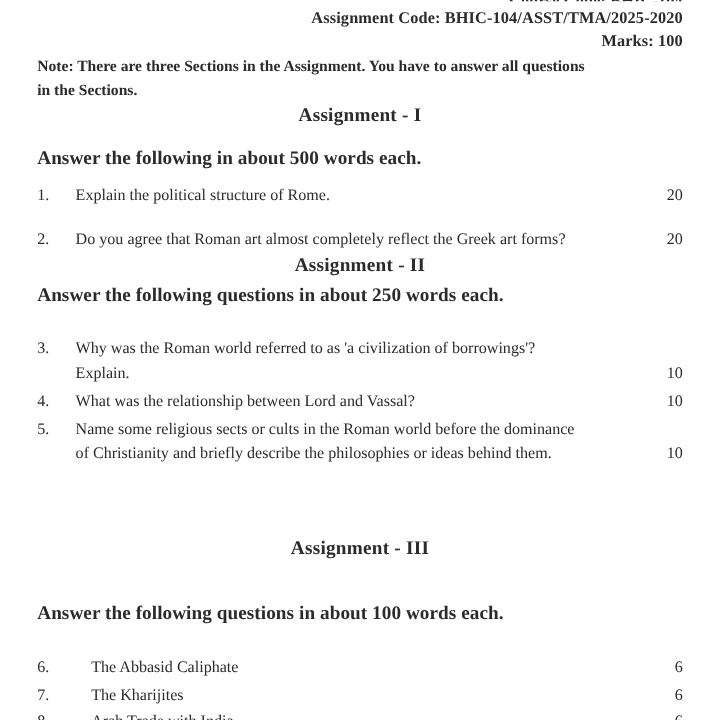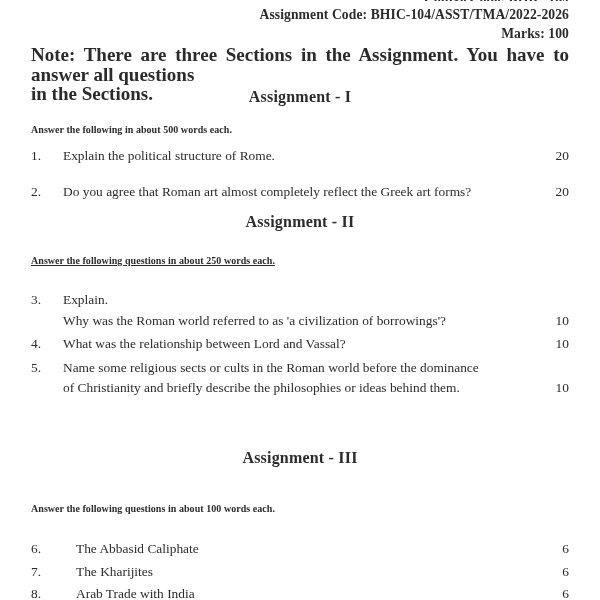--- a/index.html
+++ b/index.html
@@ -37,38 +37,38 @@
   }
   .hdr-course {
     
     margin-top: -9px;
     height: 10px;
     overflow: hidden;
   }
 
   .note {
     font-weight: bold;
-    font-size: 19px;
+    font-size: 13px;
     line-height: 19.5px;
     text-align: justify;
     text-justify: inter-word;
     margin-top: 2px;
   }
   .note .note-l2 { display: block; }
 
   
   .section-heading {
     text-align: center;
     font-weight: bold;
     font-size: 16px;
     letter-spacing: 0.2px;
   }
   .instruction {
     font-weight: bold;
-    font-size: 10px;
+    font-size: 16px;
     letter-spacing: 0.05px;
   }
 
   
   .qrow {
     position: relative;
     font-size: 13.4px;
     line-height: 20.5px;
   }
   .qnum {
@@ -95,21 +95,21 @@
   
   .abs { position: absolute; left: 31px; right: 31px; }
 </style>
 </head>
 <body>
 
 <div class="page">
 
   <div class="header-block">
     <div class="hdr-line hdr-course">Course Code: BHIC-104</div>
-    <div class="hdr-line" style="margin-top:4px;">Assignment Code: BHIC-104/ASST/TMA/2022-2026</div>
+    <div class="hdr-line" style="margin-top:4px;">Assignment Code: BHIC-104/ASST/TMA/2025-2020</div>
     <div class="hdr-line">Marks: 100</div>
   </div>
 
   <div class="note">
     <span>Note: There are three Sections in the Assignment. You have to answer all questions</span>
     <span class="note-l2">in the Sections.</span>
   </div>
 
   <div class="abs" style="top:97px;">
     <div class="section-heading">Assignment - I</div>
@@ -123,26 +123,26 @@
 
     <div class="qrow" style="margin-top:15px;">
       <span class="qnum">2.</span>
       <span class="qtext" style="margin-right:66px;">Do you agree that Roman art almost completely reflect the Greek art forms?</span>
       <span class="qmark" style="top:0;">20</span>
     </div>
   </div>
 
   <div class="abs" style="top:222px;">
     <div class="section-heading">Assignment - II</div>
-    <div class="instruction" style="margin-top:24px;text-decoration:underline;">Answer the following questions in about 250 words each.</div>
+    <div class="instruction" style="margin-top:7px;">Answer the following questions in about 250 words each.</div>
 
     <div class="qrow" style="margin-top:24px;">
       <span class="qnum">3.</span>
+      <span class="qtext">Why was the Roman world referred to as 'a civilization of borrowings'?</span>
       <span class="qtext l2">Explain.</span>
-      <span class="qtext">Why was the Roman world referred to as 'a civilization of borrowings'?</span>
       <span class="qmark" style="top:20.5px;">10</span>
     </div>
 
     <div class="qrow" style="margin-top:3px;">
       <span class="qnum">4.</span>
       <span class="qtext">What was the relationship between Lord and Vassal?</span>
       <span class="qmark" style="top:0;">10</span>
     </div>
 
     <div class="qrow" style="margin-top:3px;">

